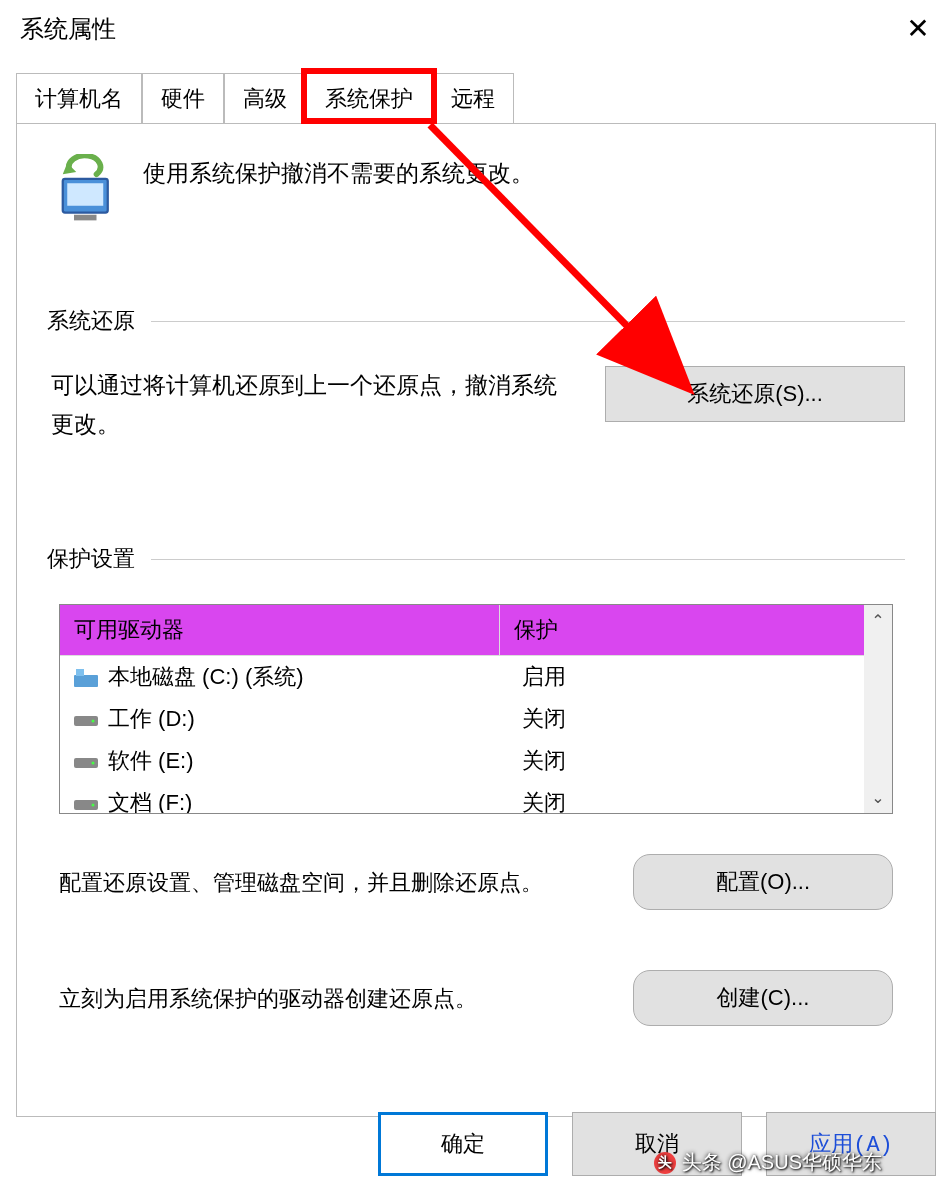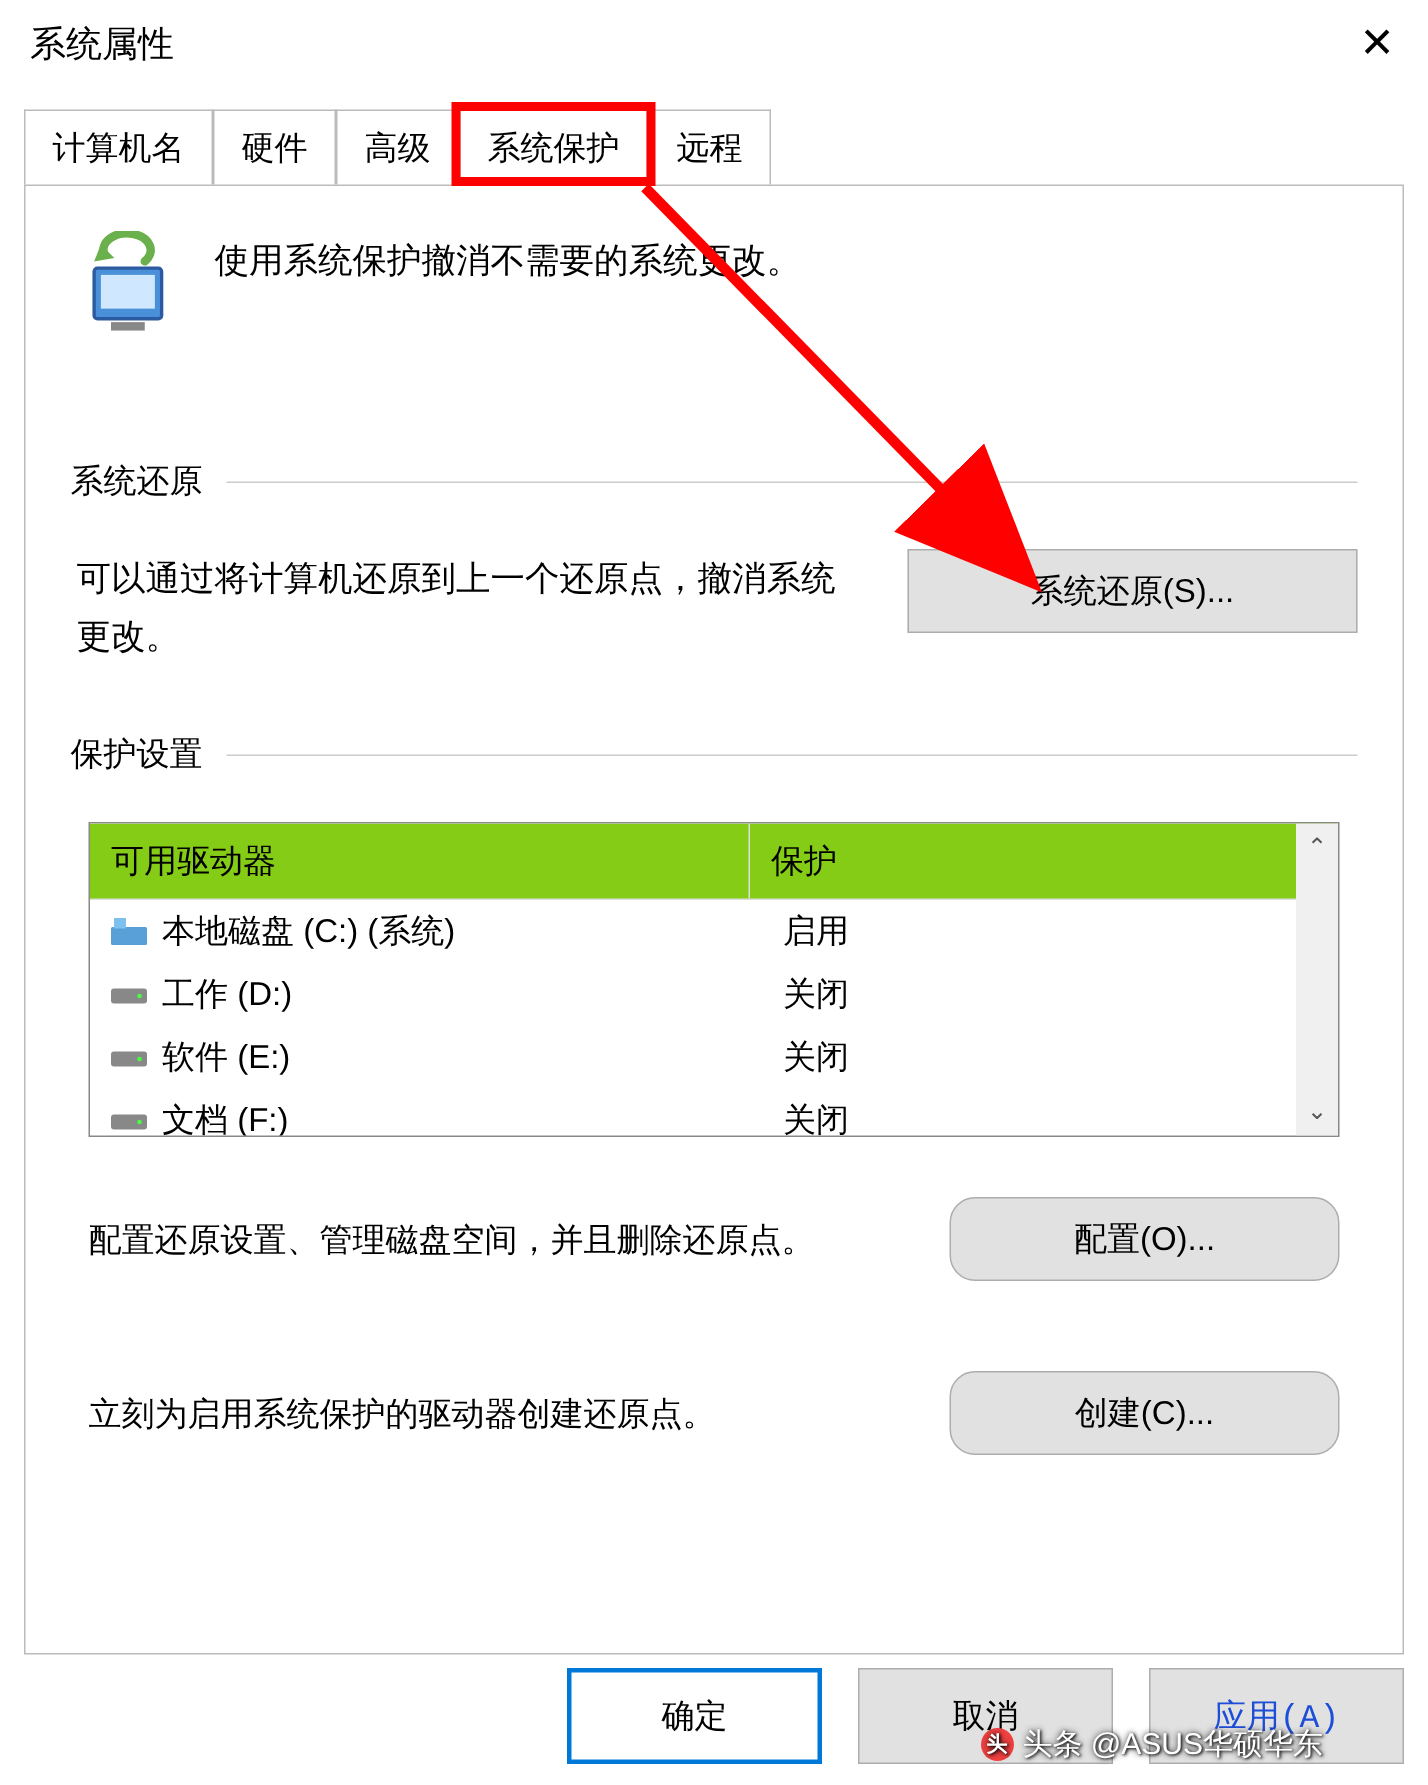--- a/index.html
+++ b/index.html
@@ -83,21 +83,21 @@
     gap: 16px;
     margin: 20px 0 30px 0;
   }
   .section-header .label { font-size: 22px; white-space: nowrap; }
   .section-header .line { flex: 1; height: 1px; background: #ccc; }
 
   .restore-row {
     display: flex;
     align-items: flex-start;
     gap: 30px;
-    margin-bottom: 44px;
+    margin-bottom: 100px;
   }
   .restore-desc {
     font-size: 23px;
     line-height: 1.7;
     flex: 1;
     padding-left: 4px;
   }
   .win-button {
     background: #e1e1e1;
     border: 1px solid #adadad;
@@ -112,21 +112,21 @@
 
   .drive-list {
     border: 1px solid #888;
     margin: 0 12px 40px 12px;
     position: relative;
     height: 210px;
     overflow: hidden;
   }
   .drive-header {
     display: flex;
-    background: #84cc16;
+    background: #d946ef;
     border-bottom: 1px solid #ddd;
   }
   .drive-header .col {
     padding: 10px 14px;
     font-size: 22px;
     border-right: 1px solid #ddd;
   }
   .col-name { width: 440px; }
   .col-status { flex: 1; }
   .drive-rows { }

